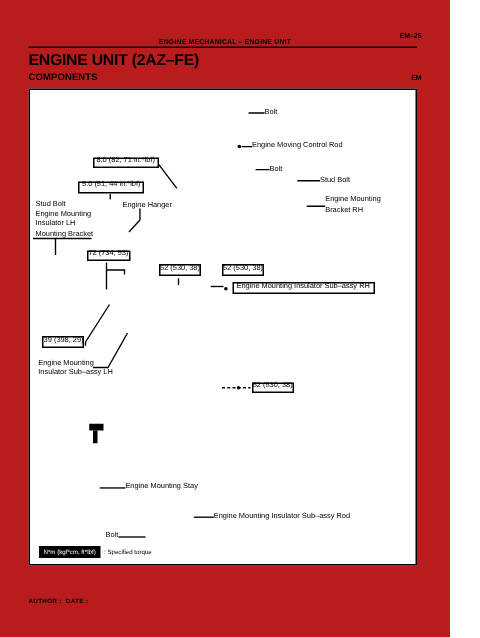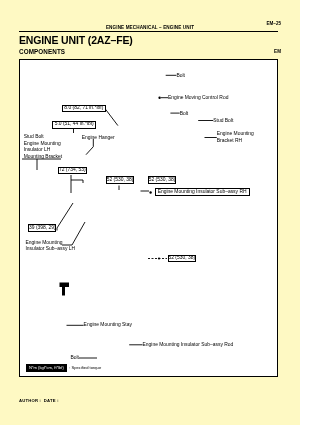--- a/index.html
+++ b/index.html
@@ -1,17 +1,17 @@
 <!DOCTYPE html>
 <html><head>
 <meta charset="utf-8">
 <style>
   html,body{margin:0;padding:0;background:#fff;}
   body{font-family:"Liberation Sans",sans-serif;color:#000;}
-  .page{position:relative;width:300px;height:425px;overflow:hidden;background:#fef9c3;}
+  .page{position:relative;width:300px;height:425px;overflow:hidden;background:#b91c1c;}
 
   .hdr-text{position:absolute;left:0;width:300px;top:24.6px;text-align:center;
             font-size:4.6px;font-weight:bold;letter-spacing:.12px;white-space:nowrap;}
   .hdr-rule{position:absolute;left:19px;top:30.6px;width:259px;height:1.3px;background:#000;}
   .pageno{position:absolute;right:19px;top:20.6px;font-size:4.6px;font-weight:bold;}
   .pageno2{position:absolute;right:19px;top:49px;font-size:4.6px;font-weight:bold;}
 
   .title{position:absolute;left:19px;top:33.5px;font-size:10.5px;font-weight:bold;letter-spacing:-.15px;}
   .subtitle{position:absolute;left:19px;top:47.6px;font-size:6.3px;font-weight:bold;letter-spacing:.1px;}
 

